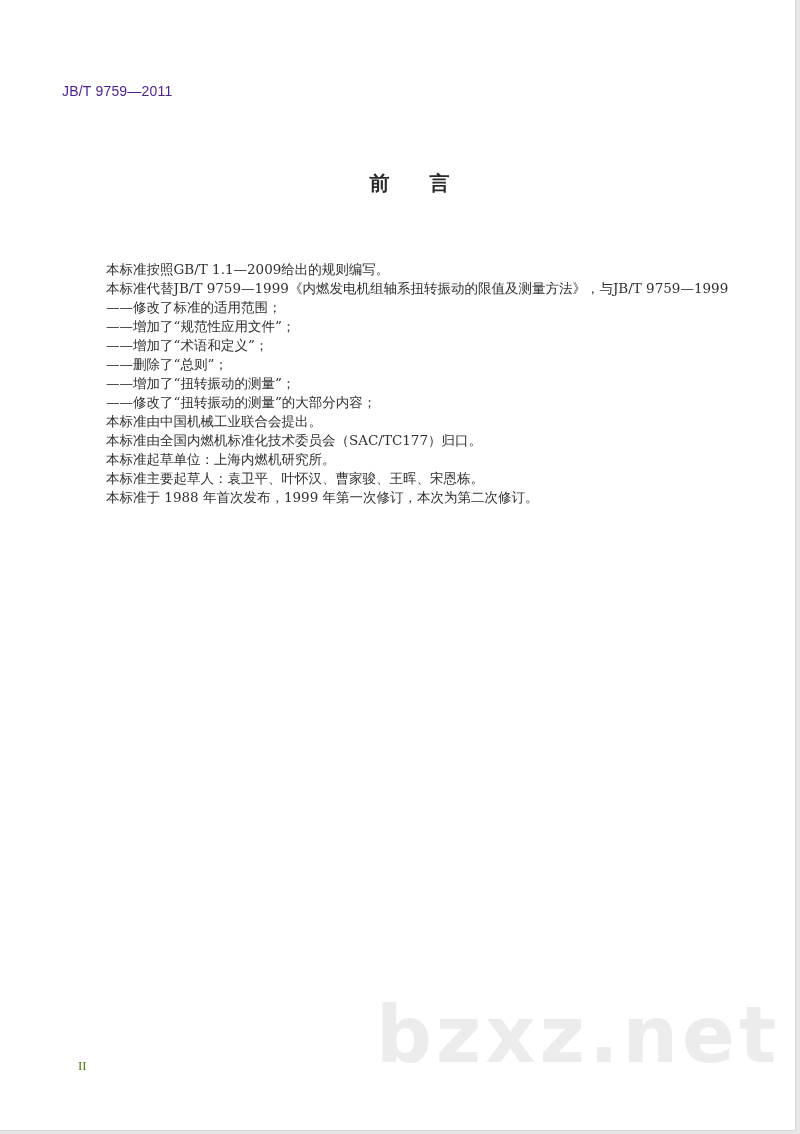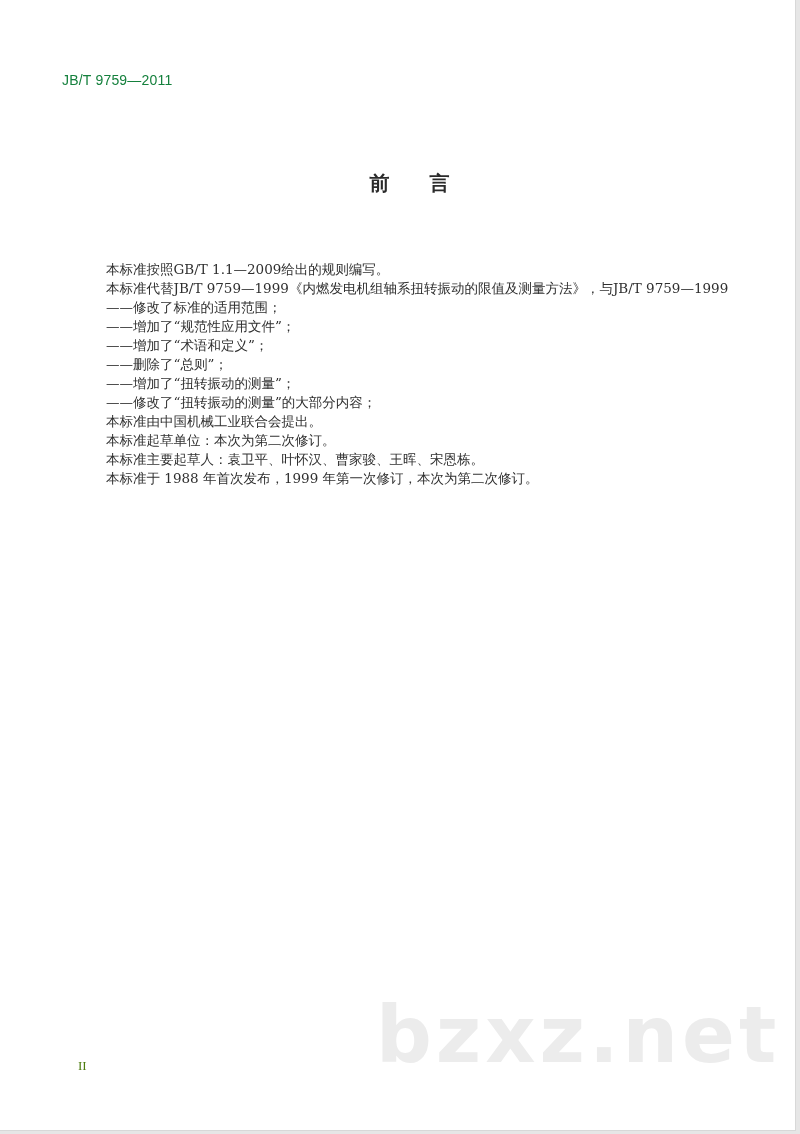--- a/index.html
+++ b/index.html
@@ -9,23 +9,23 @@
       font-family: "DejaVu Serif", "Liberation Serif", serif;
       color: #2a2a2a;
     }
     .page {
       position: absolute; left: 0; top: 0; width: 795px; height: 1130px;
       background: #ffffff;
       border-right: 1px solid #d8d8d8;
       border-bottom: 1px solid #d8d8d8;
     }
     .std-code {
-      position: absolute; left: 62px; top: 72px;
+      position: absolute; left: 62px; top: 83px;
       font-family: "Liberation Sans", "DejaVu Sans", sans-serif;
-      font-size: 14px; color: #15803d; letter-spacing: 0.2px;
+      font-size: 14px; color: #4c1d95; letter-spacing: 0.2px;
     }
     .title {
       position: absolute; left: 12px; width: 795px; top: 170px;
       text-align: center;
       font-family: "DejaVu Sans", sans-serif;
       font-size: 20px; font-weight: bold; color: #2a2a2a;
       letter-spacing: 40px; text-indent: 40px;
     }
     .body {
       position: absolute; left: 78px; top: 260px; width: 660px;
@@ -61,21 +61,22 @@
     <div>
       <div class="p item">——修改了标准的适用范围；</div>
       <div class="p item">——增加了“规范性应用文件”；</div>
       <div class="p item">——增加了“术语和定义”；</div>
       <div class="p item">——删除了“总则”；</div>
       <div class="p item">——增加了“扭转振动的测量”；</div>
       <div class="p item">——修改了“扭转振动的测量”的大部分内容；</div>
     </div>
 
     <div class="p indent">本标准由中国机械工业联合会提出。</div>
-    <div class="p indent">本标准起草单位：本次为第二次修订。</div>
+    <div class="p indent">本标准由全国内燃机标准化技术委员会（SAC/TC177）归口。</div>
+    <div class="p indent">本标准起草单位：上海内燃机研究所。</div>
     <div class="p indent">本标准主要起草人：袁卫平、叶怀汉、曹家骏、王晖、宋恩栋。</div>
     <div class="p indent">本标准于 1988 年首次发布，1999 年第一次修订，本次为第二次修订。</div>
   </div>
 
   <div class="watermark">bzxz.net</div>
 
   <div class="page-num">II</div>
 </div>
 
 </body></html>

